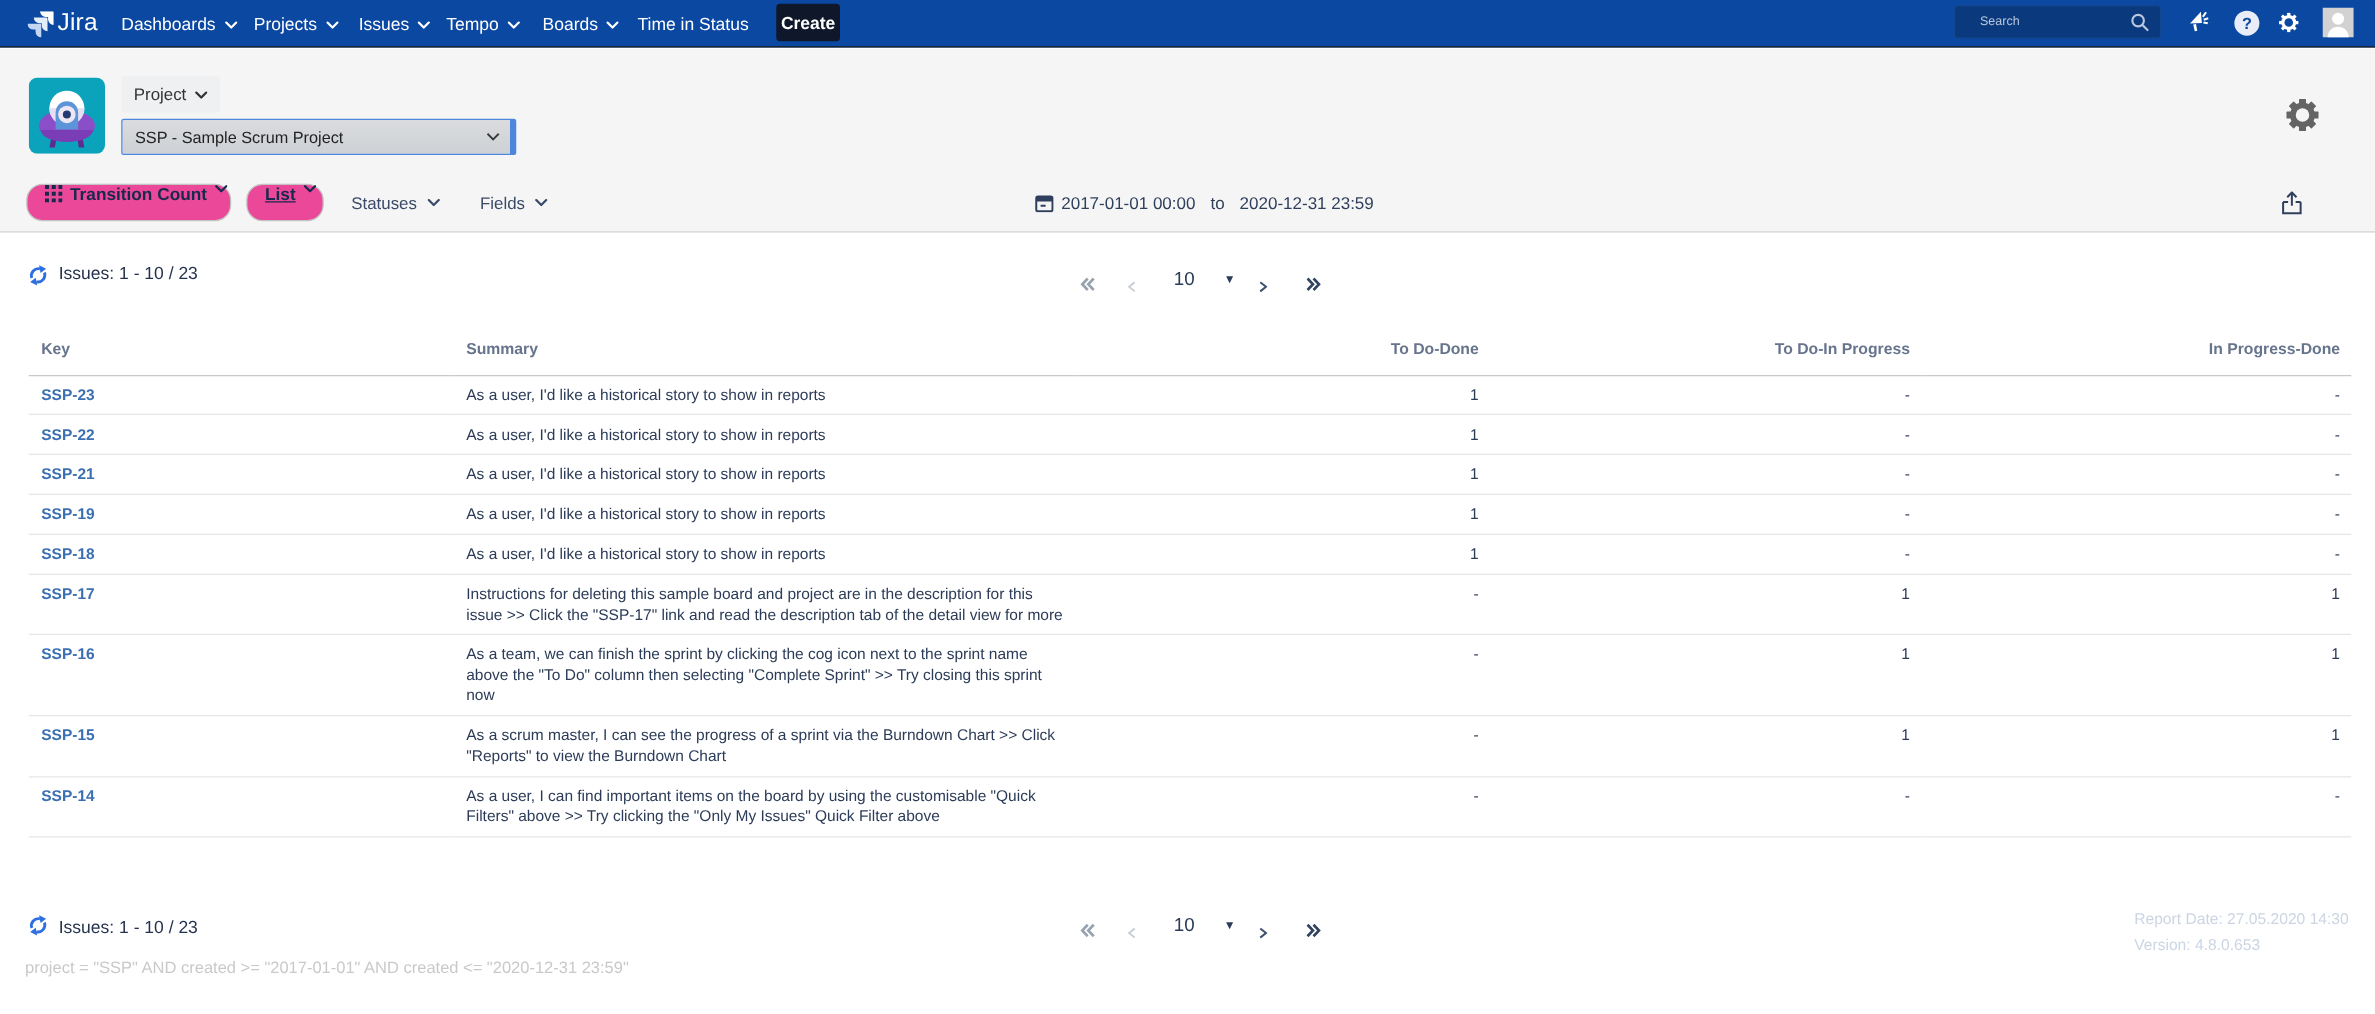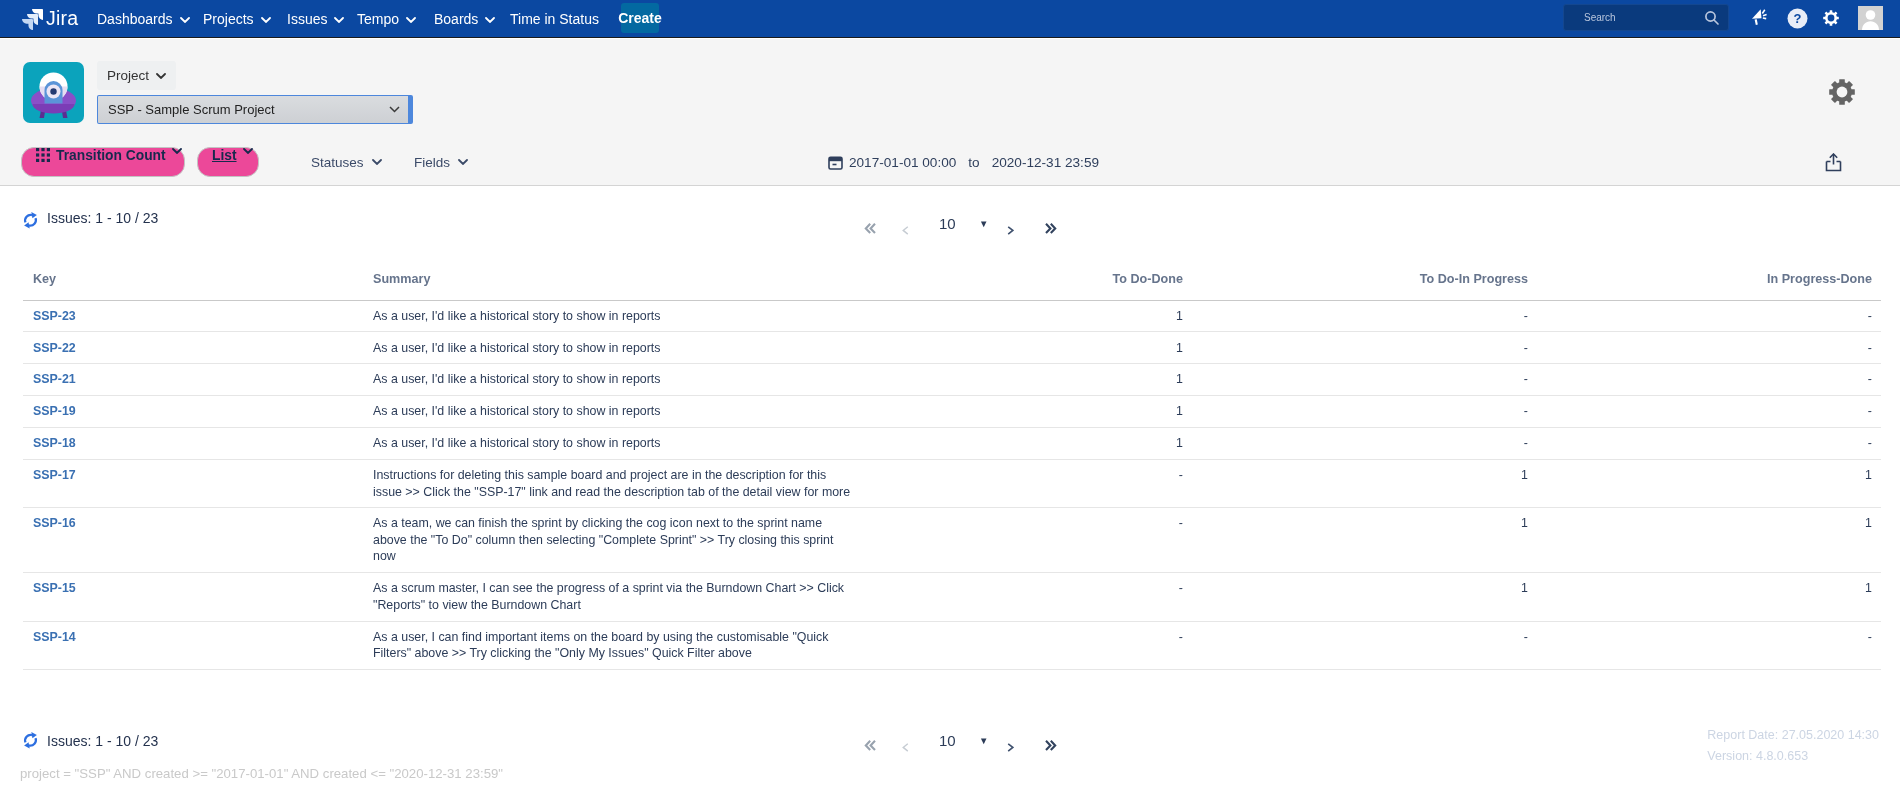--- a/index.html
+++ b/index.html
@@ -6,39 +6,39 @@
 html,body { width:1900px; height:811px; background:#fff; font-family:"Liberation Sans", sans-serif; overflow:hidden; }
 .page { position:relative; width:1900px; height:811px; }
 
 
 .nav { position:absolute; top:0; left:0; width:1900px; height:38px; background:#0b48a1; border-bottom:1px solid #1b1b1b; }
 .nav-inner { position:relative; height:38px; display:flex; align-items:center; color:#fff; }
 .logo { position:absolute; left:22px; top:8px; display:flex; align-items:center; }
 .logo-text { color:#fff; font-size:19.5px; font-weight:500; margin-left:3px; letter-spacing:0.2px; position:relative; top:-1px; }
 .menu-item { position:absolute; top:0; height:38px; display:flex; align-items:center; font-size:14px; color:#fff; gap:7px; }
 .mi-chev { margin-top:2px; }
-.create-btn { position:absolute; left:621px; top:3px; width:38px; height:30px; background:#0369a1; color:#fff; font-size:14px; font-weight:bold; border-radius:3px; display:flex; align-items:center; justify-content:center; }
+.create-btn { position:absolute; left:621px; top:3px; width:51px; height:30px; background:#0f172a; color:#fff; font-size:14px; font-weight:bold; border-radius:3px; display:flex; align-items:center; justify-content:center; }
 .search { position:absolute; left:1563px; top:4px; width:166px; height:27px; background:#0a3a7d; border:1px solid #14478f; border-radius:3px; display:flex; align-items:center; }
 .search-text { color:#b9c6dd; font-size:10px; margin-left:20px; flex:1; }
 .search svg { margin-right:8px; }
 
 
 .band { position:absolute; top:39px; left:0; width:1900px; height:147px; background:#f5f5f5; border-bottom:1px solid #d4d4d4; }
 .avatar { position:absolute; left:23px; top:23px; }
 .proj-btn { position:absolute; left:97px; top:22px; height:29px; padding:0 10px; background:#eef0f1; border-radius:3px; display:flex; align-items:center; gap:7px; font-size:13.5px; color:#333; }
 .proj-sel { position:absolute; left:97px; top:56px; width:316px; height:29px; background:linear-gradient(#dadcdf,#cdd0d4); border:1.5px solid #4d87dc; border-right:5px solid #4d87dc; border-radius:2px; display:flex; align-items:center; font-size:13px; color:#222; }
 .proj-sel span { margin-left:10px; flex:1; }
 
 .big-gear { position:absolute; left:1828px; top:39px; }
 
 
 .btn { position:absolute; top:108px; height:30px; background:#ec4899; border:1px solid #c3c3c3; border-radius:13px; display:flex; align-items:flex-start; font-size:13.8px; font-weight:bold; color:#17294d; }
 .tc-btn { left:21px; width:164px; padding-left:14px; gap:6px; }
 .list-btn { left:197px; width:62px; padding-left:14px; gap:6px;text-decoration:underline; }
-.plain-dd { position:absolute; top:108px; height:30px; display:flex; align-items:center; gap:8px; font-size:13.5px; color:#3b4a68;margin-left:30px; }
+.plain-dd { position:absolute; top:108px; height:30px; display:flex; align-items:center; gap:8px; font-size:13.5px; color:#3b4a68; }
 .dates { position:absolute; left:828px; top:108px; height:30px; display:flex; align-items:center; font-size:13.6px; color:#2f3f5c; }
 .export { position:absolute; left:1825px; top:114px; }
 
 
 .refresh { position:absolute; }
 .issues-txt { position:absolute; font-size:14px; color:#24324e; }
 .pag { position:absolute; left:0; width:1900px; height:20px; font-size:15px; color:#3f516e; }
 .pag span { position:absolute; top:0; }
 
 table { position:absolute; left:23px; top:260px; width:1858px; border-collapse:collapse; table-layout:fixed; }

